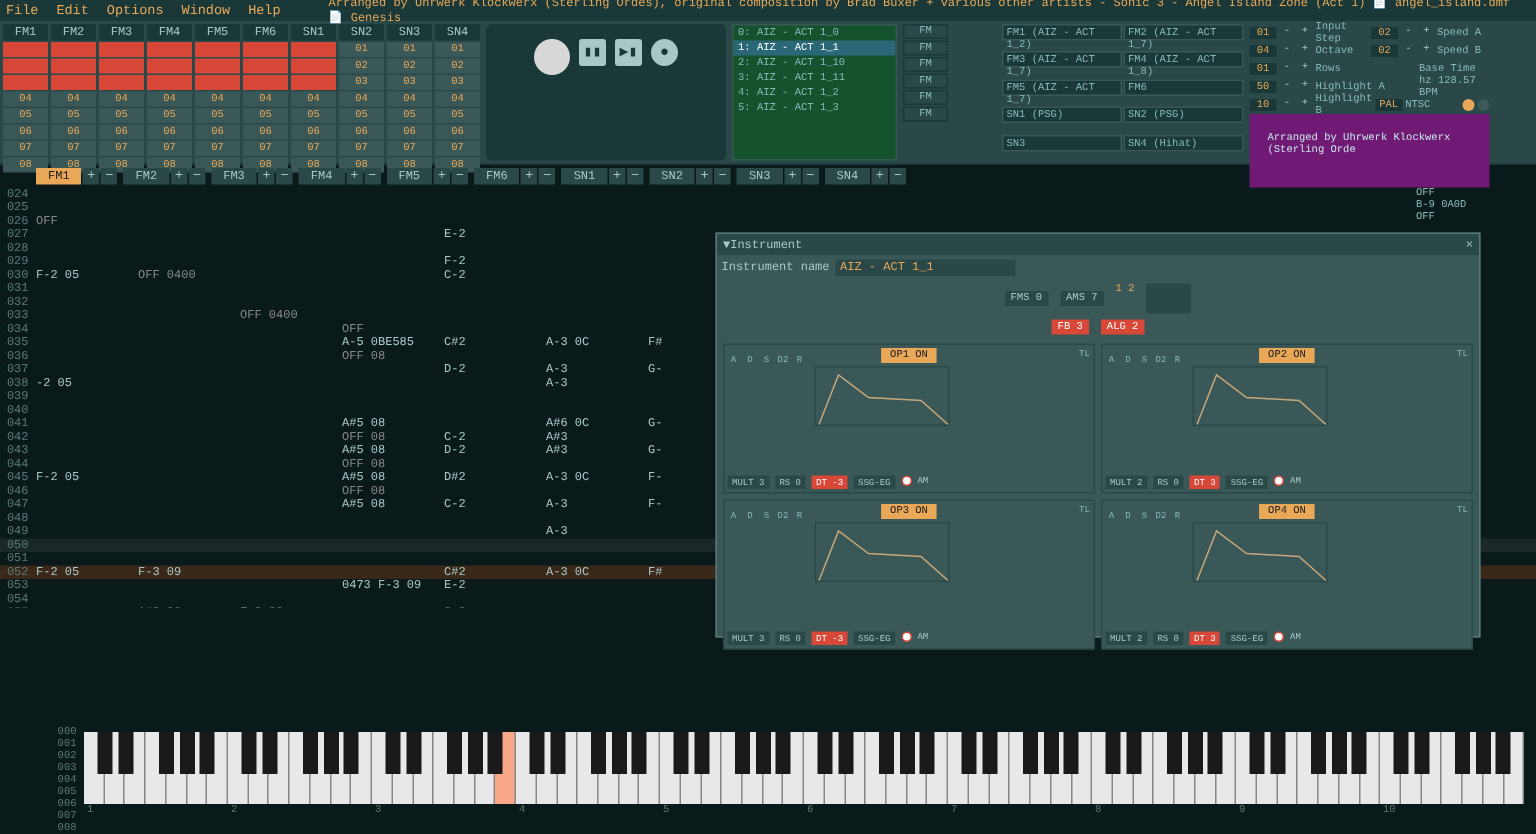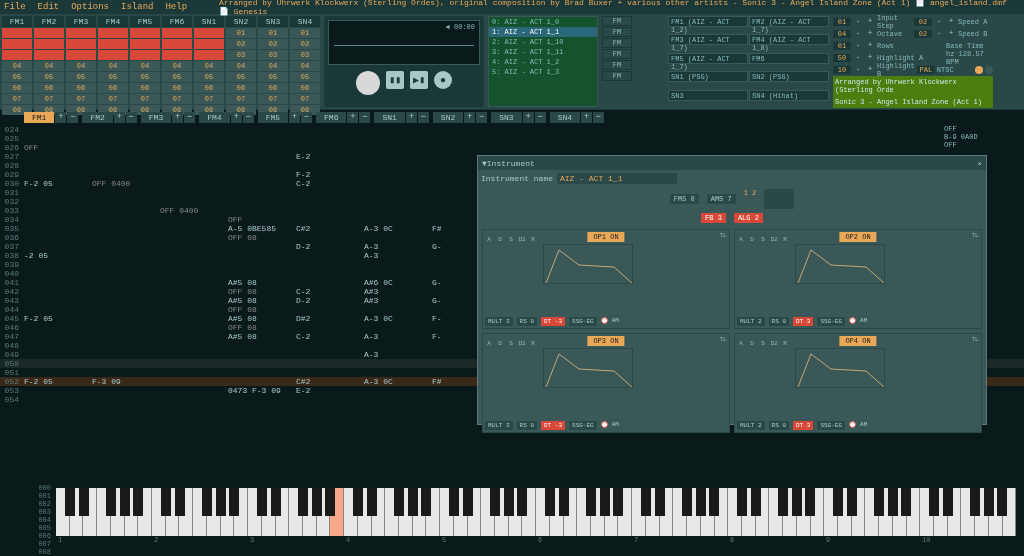--- a/index.html
+++ b/index.html
@@ -39,21 +39,21 @@
 .inst-cell { background: #1a3838; border: 1px solid #3a5858; font-size: 7px; padding: 1px 2px; height: 11px; color: #88b8b8; }
 
 .settings { width: 160px; }
 .set-row { display: flex; gap: 2px; height: 11px; margin-bottom: 1px; font-size: 7px; align-items: center; }
 .set-btn { width: 10px; height: 10px; background: #2a4848; text-align: center; cursor: pointer; color: #a8c8c8; }
 .set-label { flex: 1; color: #88b8b8; }
 .set-val { width: 18px; background: #1a3838; text-align: center; color: #e8a858; }
 .radio { width: 8px; height: 8px; border-radius: 50%; background: #3a5858; }
 .radio.on { background: #e8a858; }
 
-.info-box { background: #4d7c0f; font-size: 7px; padding: 2px; color: #c8e8e8; }
+.info-box { background: #701a75; font-size: 7px; padding: 12px; color: #c8e8e8; }
 
 .pattern-tabs { display: flex; gap: 4px; padding: 2px 24px; background: #0a1a1a; }
 .ptab { display: flex; align-items: center; gap: 1px; }
 .ptab-name { background: #e8a858; color: #1a1a1a; padding: 1px 8px; font-size: 8px; }
 .ptab-name.dark { background: #2a4848; color: #a8c8c8; }
 .ptab-btn { width: 11px; height: 11px; background: #2a4848; text-align: center; cursor: pointer; font-size: 9px; line-height: 10px; }
 
 .tracker { position: relative; height: 280px; background: #0a1a1a; overflow: hidden; font-size: 8px; }
 .track-row { display: flex; height: 9px; line-height: 9px; }
 .track-row.hl { background: #1a2828; }
@@ -100,21 +100,21 @@
 .footer-nums { position: absolute; bottom: 0; left: 0; width: 54px; font-size: 7px; color: #5a7878; }
 .footer-nums div { height: 8px; text-align: right; padding-right: 3px; }
 </style>
 </head>
 <body>
 
 <div class="menubar">
   <span>File</span>
   <span>Edit</span>
   <span>Options</span>
-  <span>Island</span>
+  <span>Window</span>
   <span>Help</span>
   <span class="title">
     <span>Arranged by Uhrwerk Klockwerx (Sterling Ordes), original composition by Brad Buxer + various other artists - Sonic 3 - Angel Island Zone (Act 1)</span>
     📄 <span class="title-file">angel_island.dmf</span>
     📄 <span>Genesis</span>
   </span>
 </div>
 
 <div class="toolbar">
   <div class="channel-group" id="channels">
@@ -224,24 +224,20 @@
         <div class="ch-row num">03</div>
         <div class="ch-row num">04</div>
         <div class="ch-row num">05</div>
         <div class="ch-row num">06</div>
         <div class="ch-row num">07</div>
         <div class="ch-row num">08</div>
       </div>
     </div>
 
   <div class="transport">
-    <div class="wave-disp">
-      <div class="wave-time">◄ 00:00</div>
-      <div class="wave-line"></div>
-    </div>
     <div class="transport-btns">
       <div class="face"></div>
       <div class="tbtn">▮▮</div>
       <div class="tbtn">▶▮</div>
       <div class="tbtn" style="border-radius:50%;background:#a8c8c8">●</div>
     </div>
   </div>
 
   <div class="instr-list" id="instrlist">
       <div class="instr-item">0: AIZ - ACT 1_0</div>

